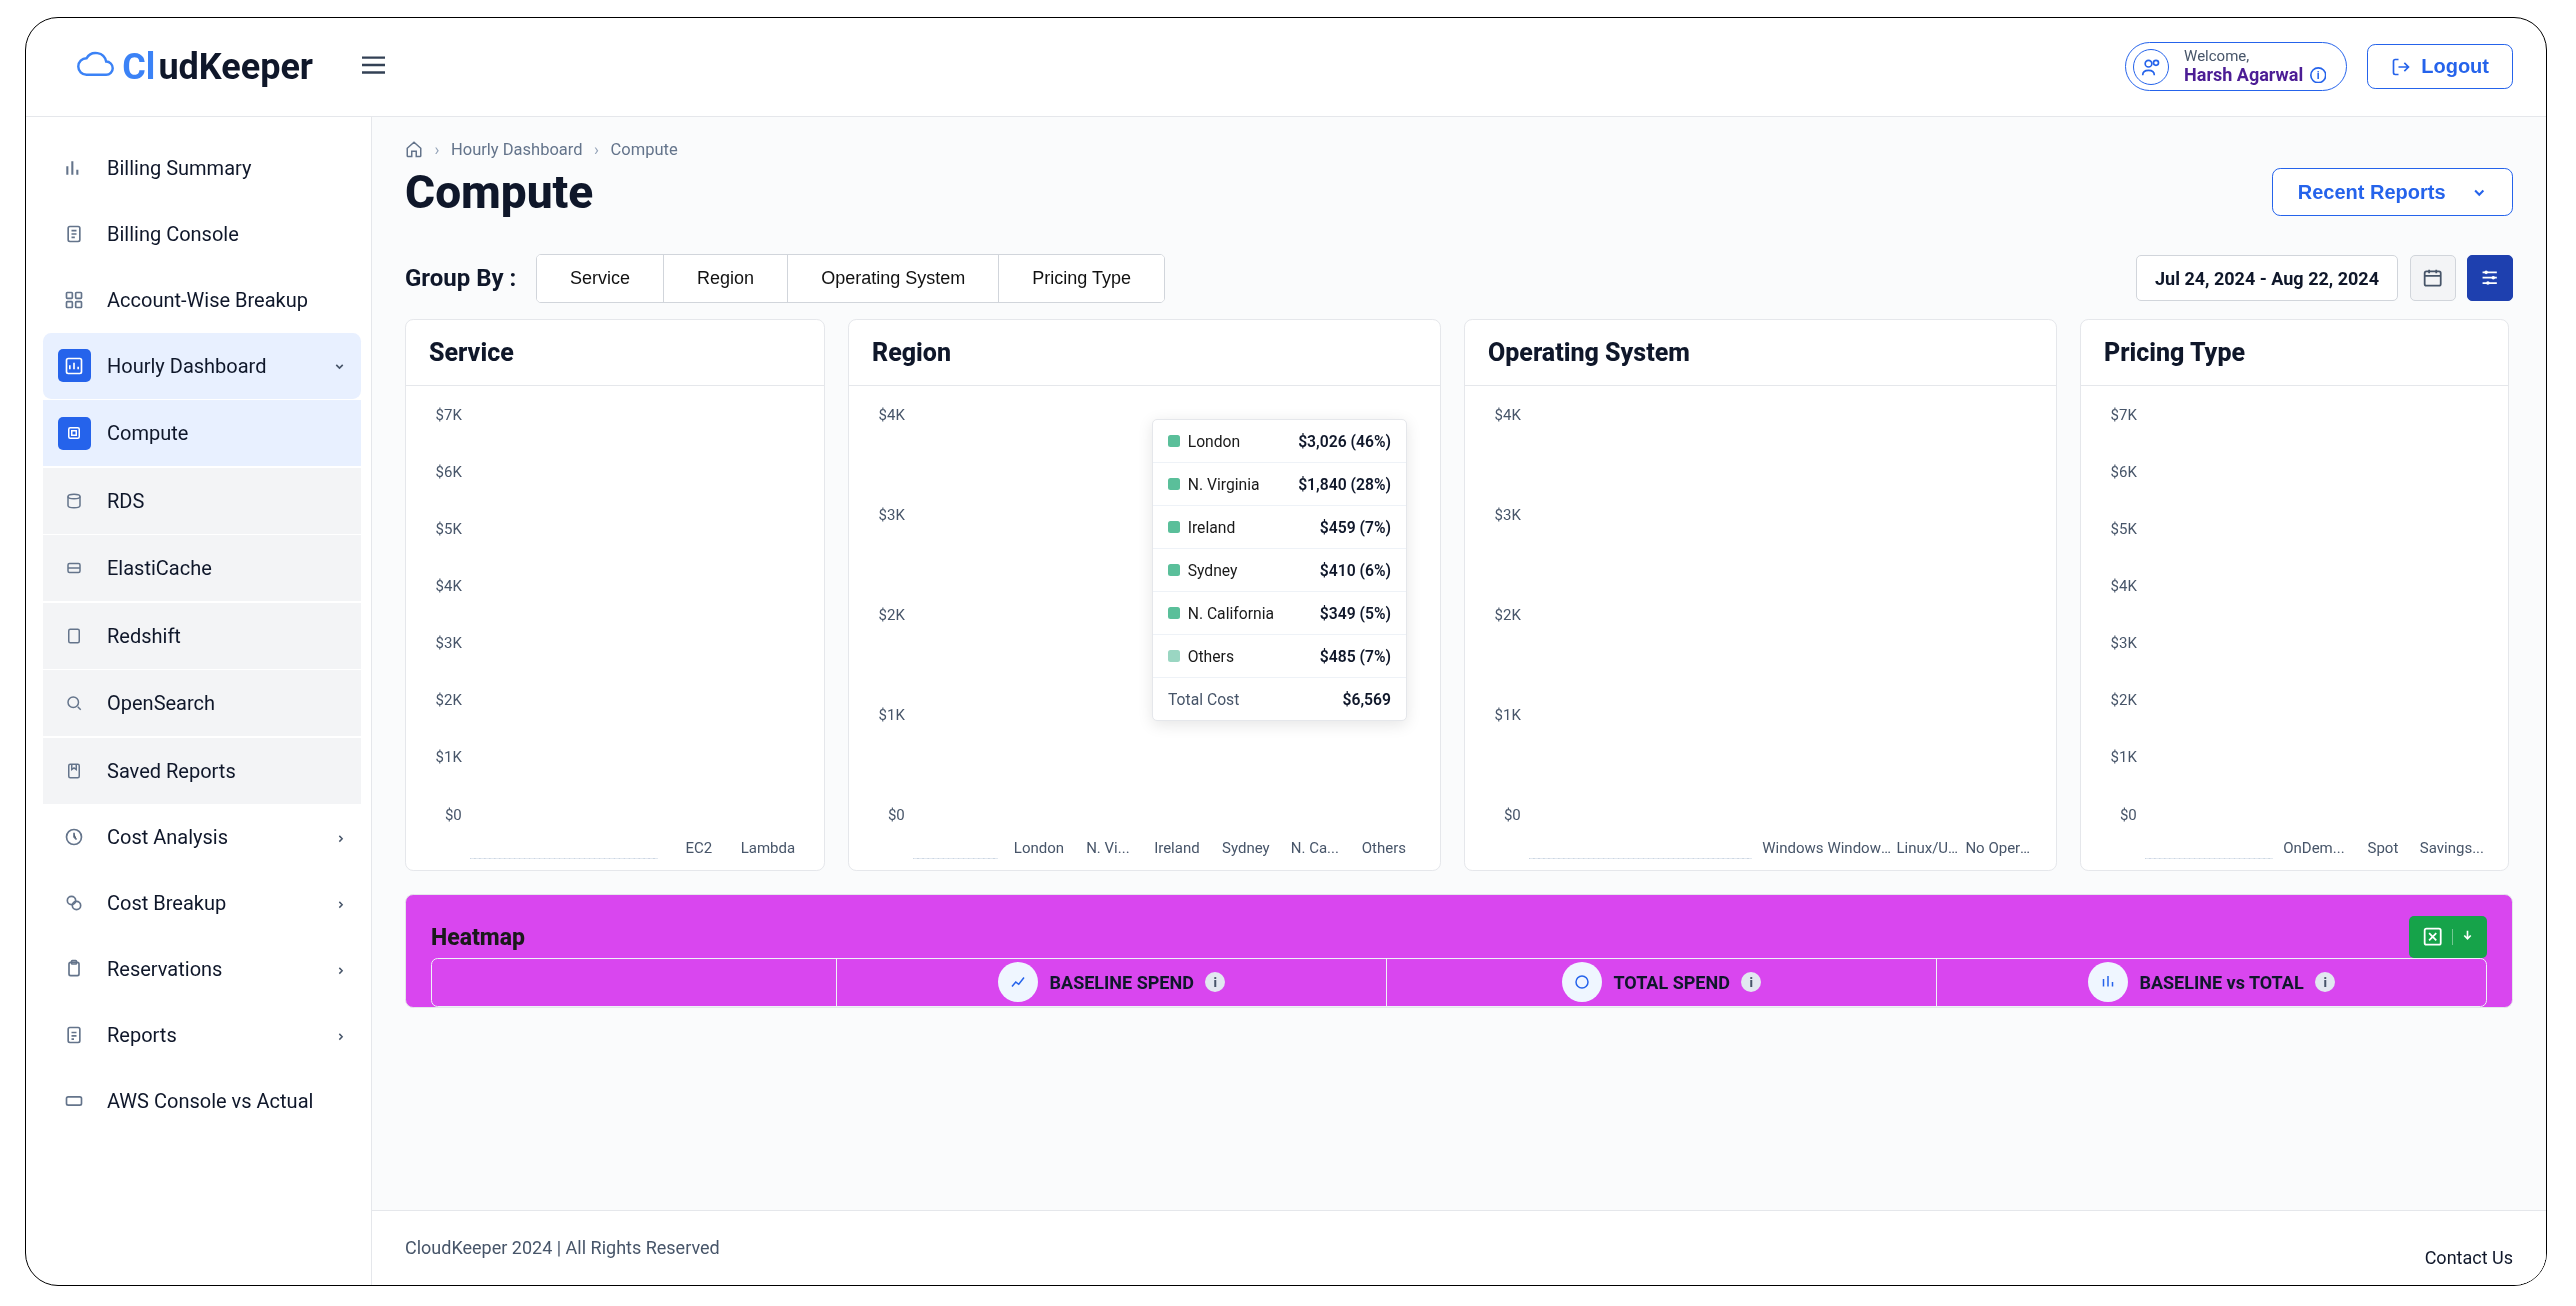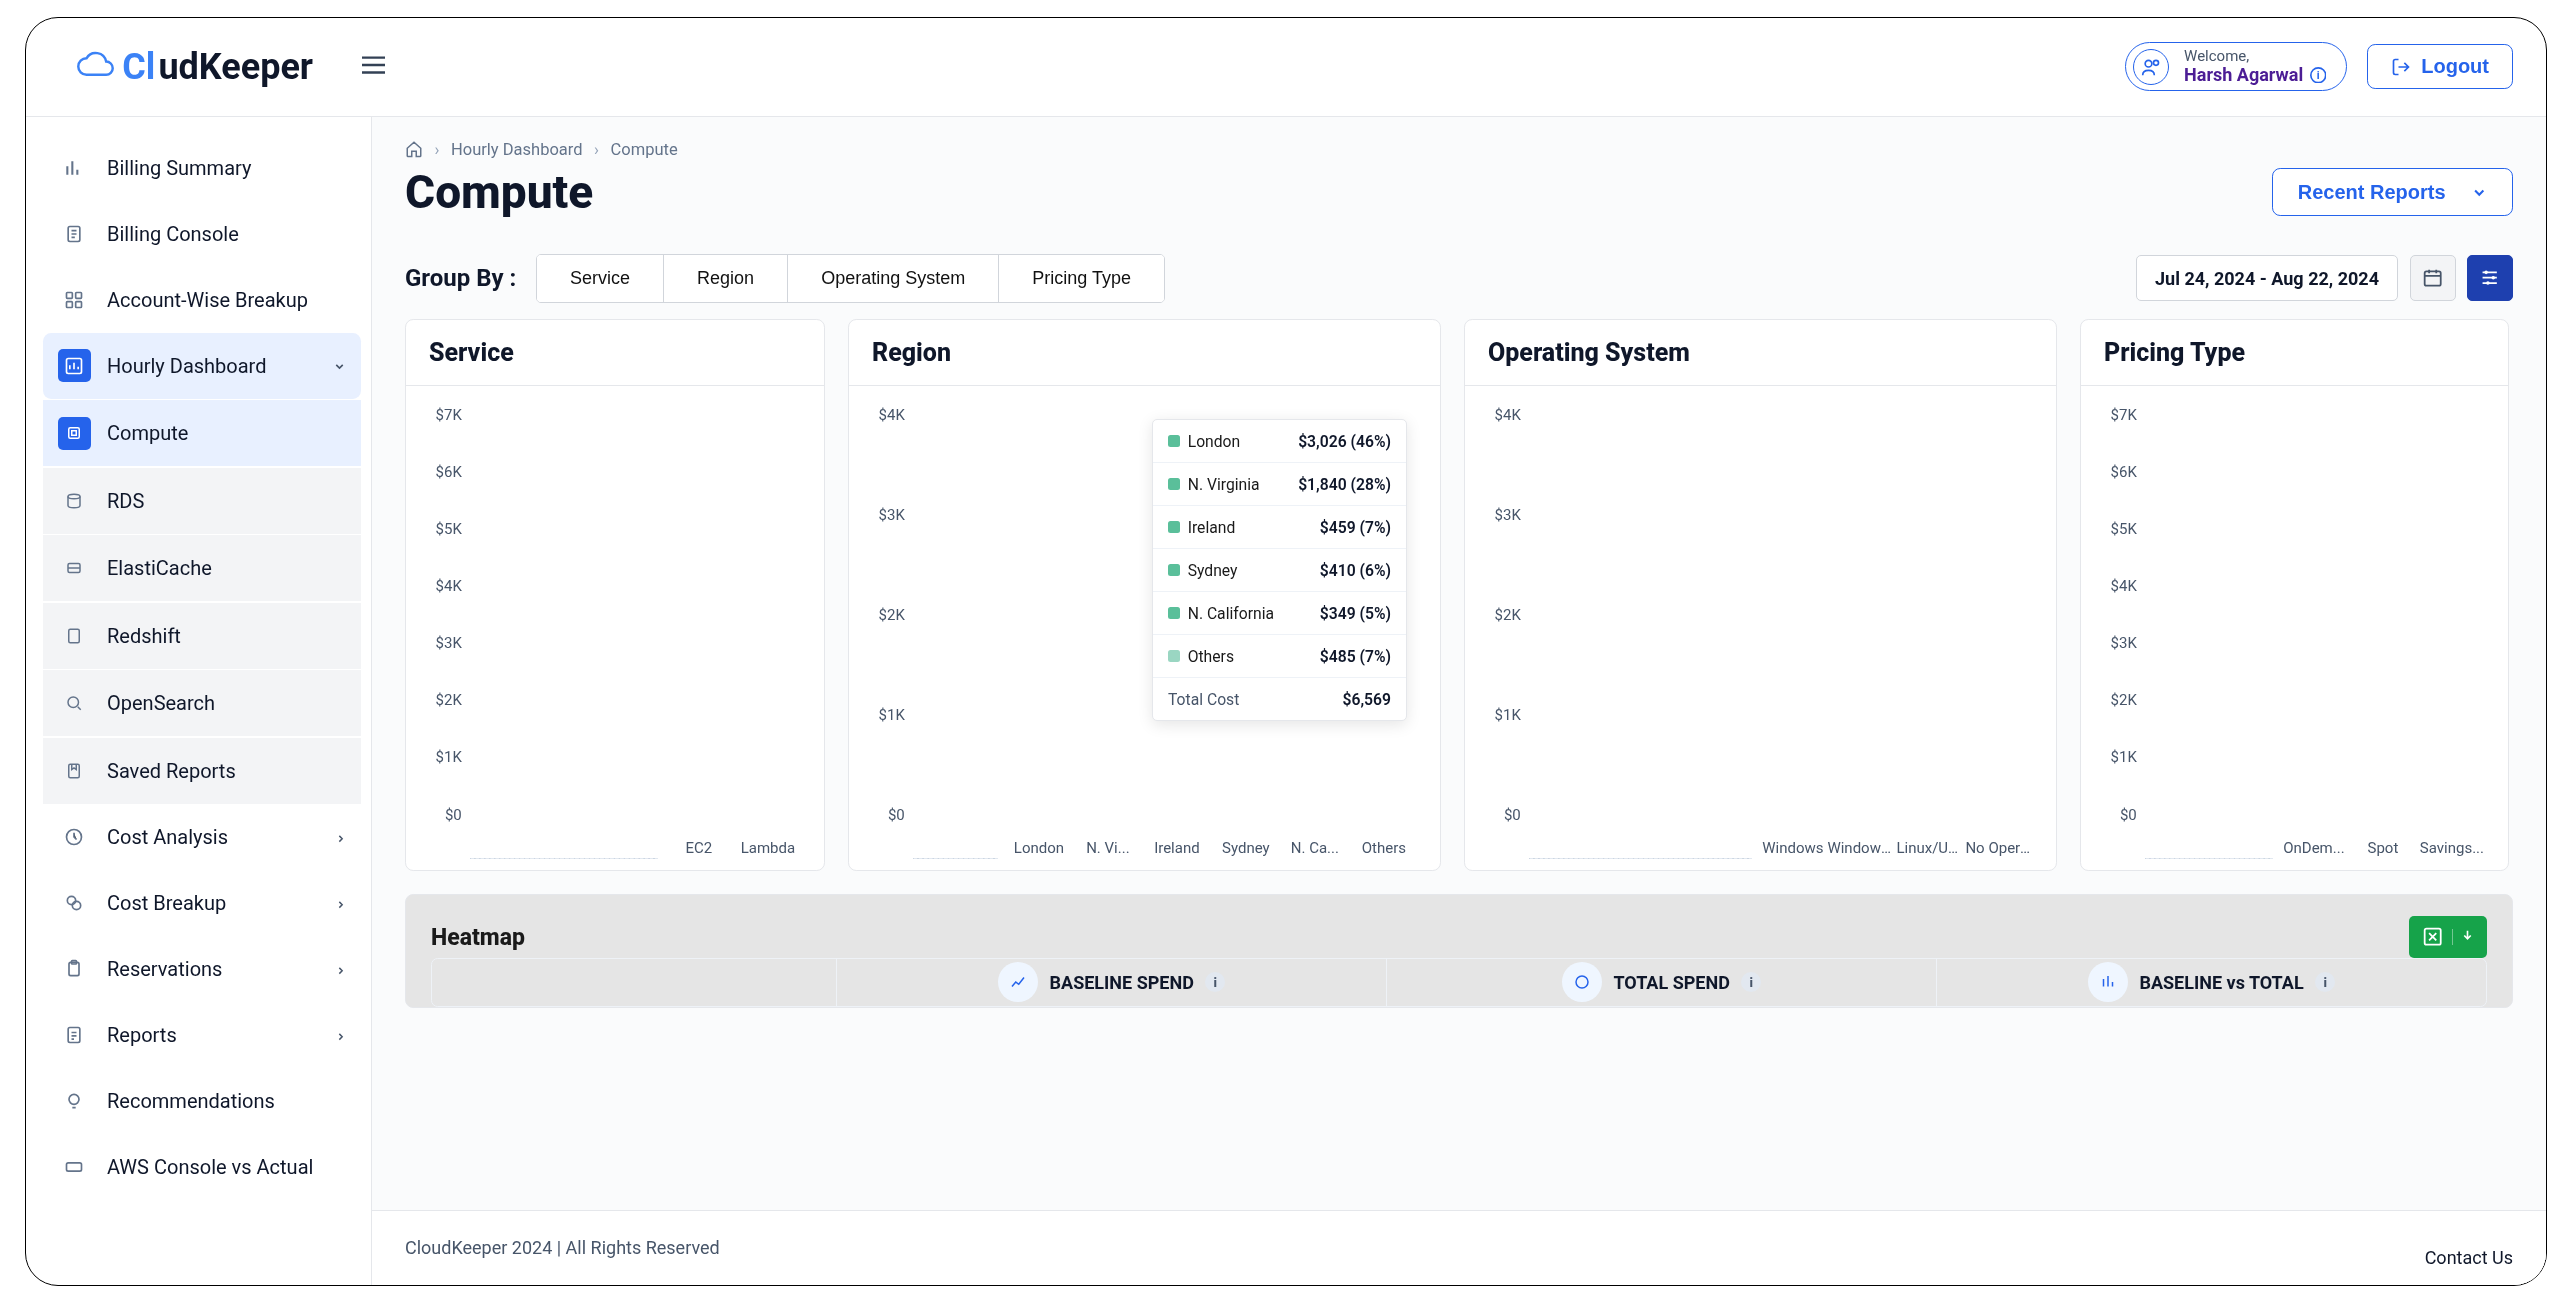--- a/index.html
+++ b/index.html
@@ -292,21 +292,21 @@
   }
   .tt-row:last-child { border-bottom: none; }
   .tt-sw { width: 11.5px; height: 11.5px; border-radius: 2.5px; }
   .tt-val { margin-left: auto; font-weight: 600; color: #0f172a;}
   .tt-row.total { color: #475569; }
   
   .heatmap {
     margin: 23px 33px 0;
     border: 0.8px solid #e5e7eb;
     border-radius: 8.2px;
-    background: #e5e5e5;
+    background: #d946ef;
     padding: 21.4px 25px 0;
   }
   .heatmap-head {
     display: flex;
     align-items: center;
   }
   .heatmap-head h3 { font-size: 23px; font-weight: 800; }
   .heatmap-head .spacer { flex: 1; }
   .xls-btn {
     background: #16a34a;
@@ -549,29 +549,20 @@
         <span class="iconbox">
             <svg width="20" height="20" viewBox="0 0 24 24">
               <rect x="5" y="3" width="14" height="18" rx="2" fill="none" stroke="#64748b" stroke-width="2"></rect>
               <path d="M9 9h6M9 13h6M9 17h3" stroke="#64748b" stroke-width="2"></path>
             </svg>
           </span>
         <span>Reports</span>
         <span class="chev"><svg width="11.5" height="11.5" viewBox="0 0 16 16">
               <path d="M6 4l4 4-4 4" fill="none" stroke="#475569" stroke-width="2"></path>
             </svg></span>
-      </div>
-      <div class="side-item">
-        <span class="iconbox">
-            <svg width="20" height="20" viewBox="0 0 24 24">
-              <circle cx="12" cy="10" r="6" fill="none" stroke="#64748b" stroke-width="2"></circle>
-              <path d="M10 20h4" stroke="#64748b" stroke-width="2"></path>
-            </svg>
-          </span>
-        <span>Recommendations</span>
       </div>
       <div class="side-item">
         <span class="iconbox">
             <svg width="20" height="20" viewBox="0 0 24 24">
               <rect x="3" y="7" width="18" height="10" rx="2" fill="none" stroke="#64748b" stroke-width="2"></rect>
             </svg>
           </span>
         <span>AWS Console vs Actual</span>
       </div>
     </div>

